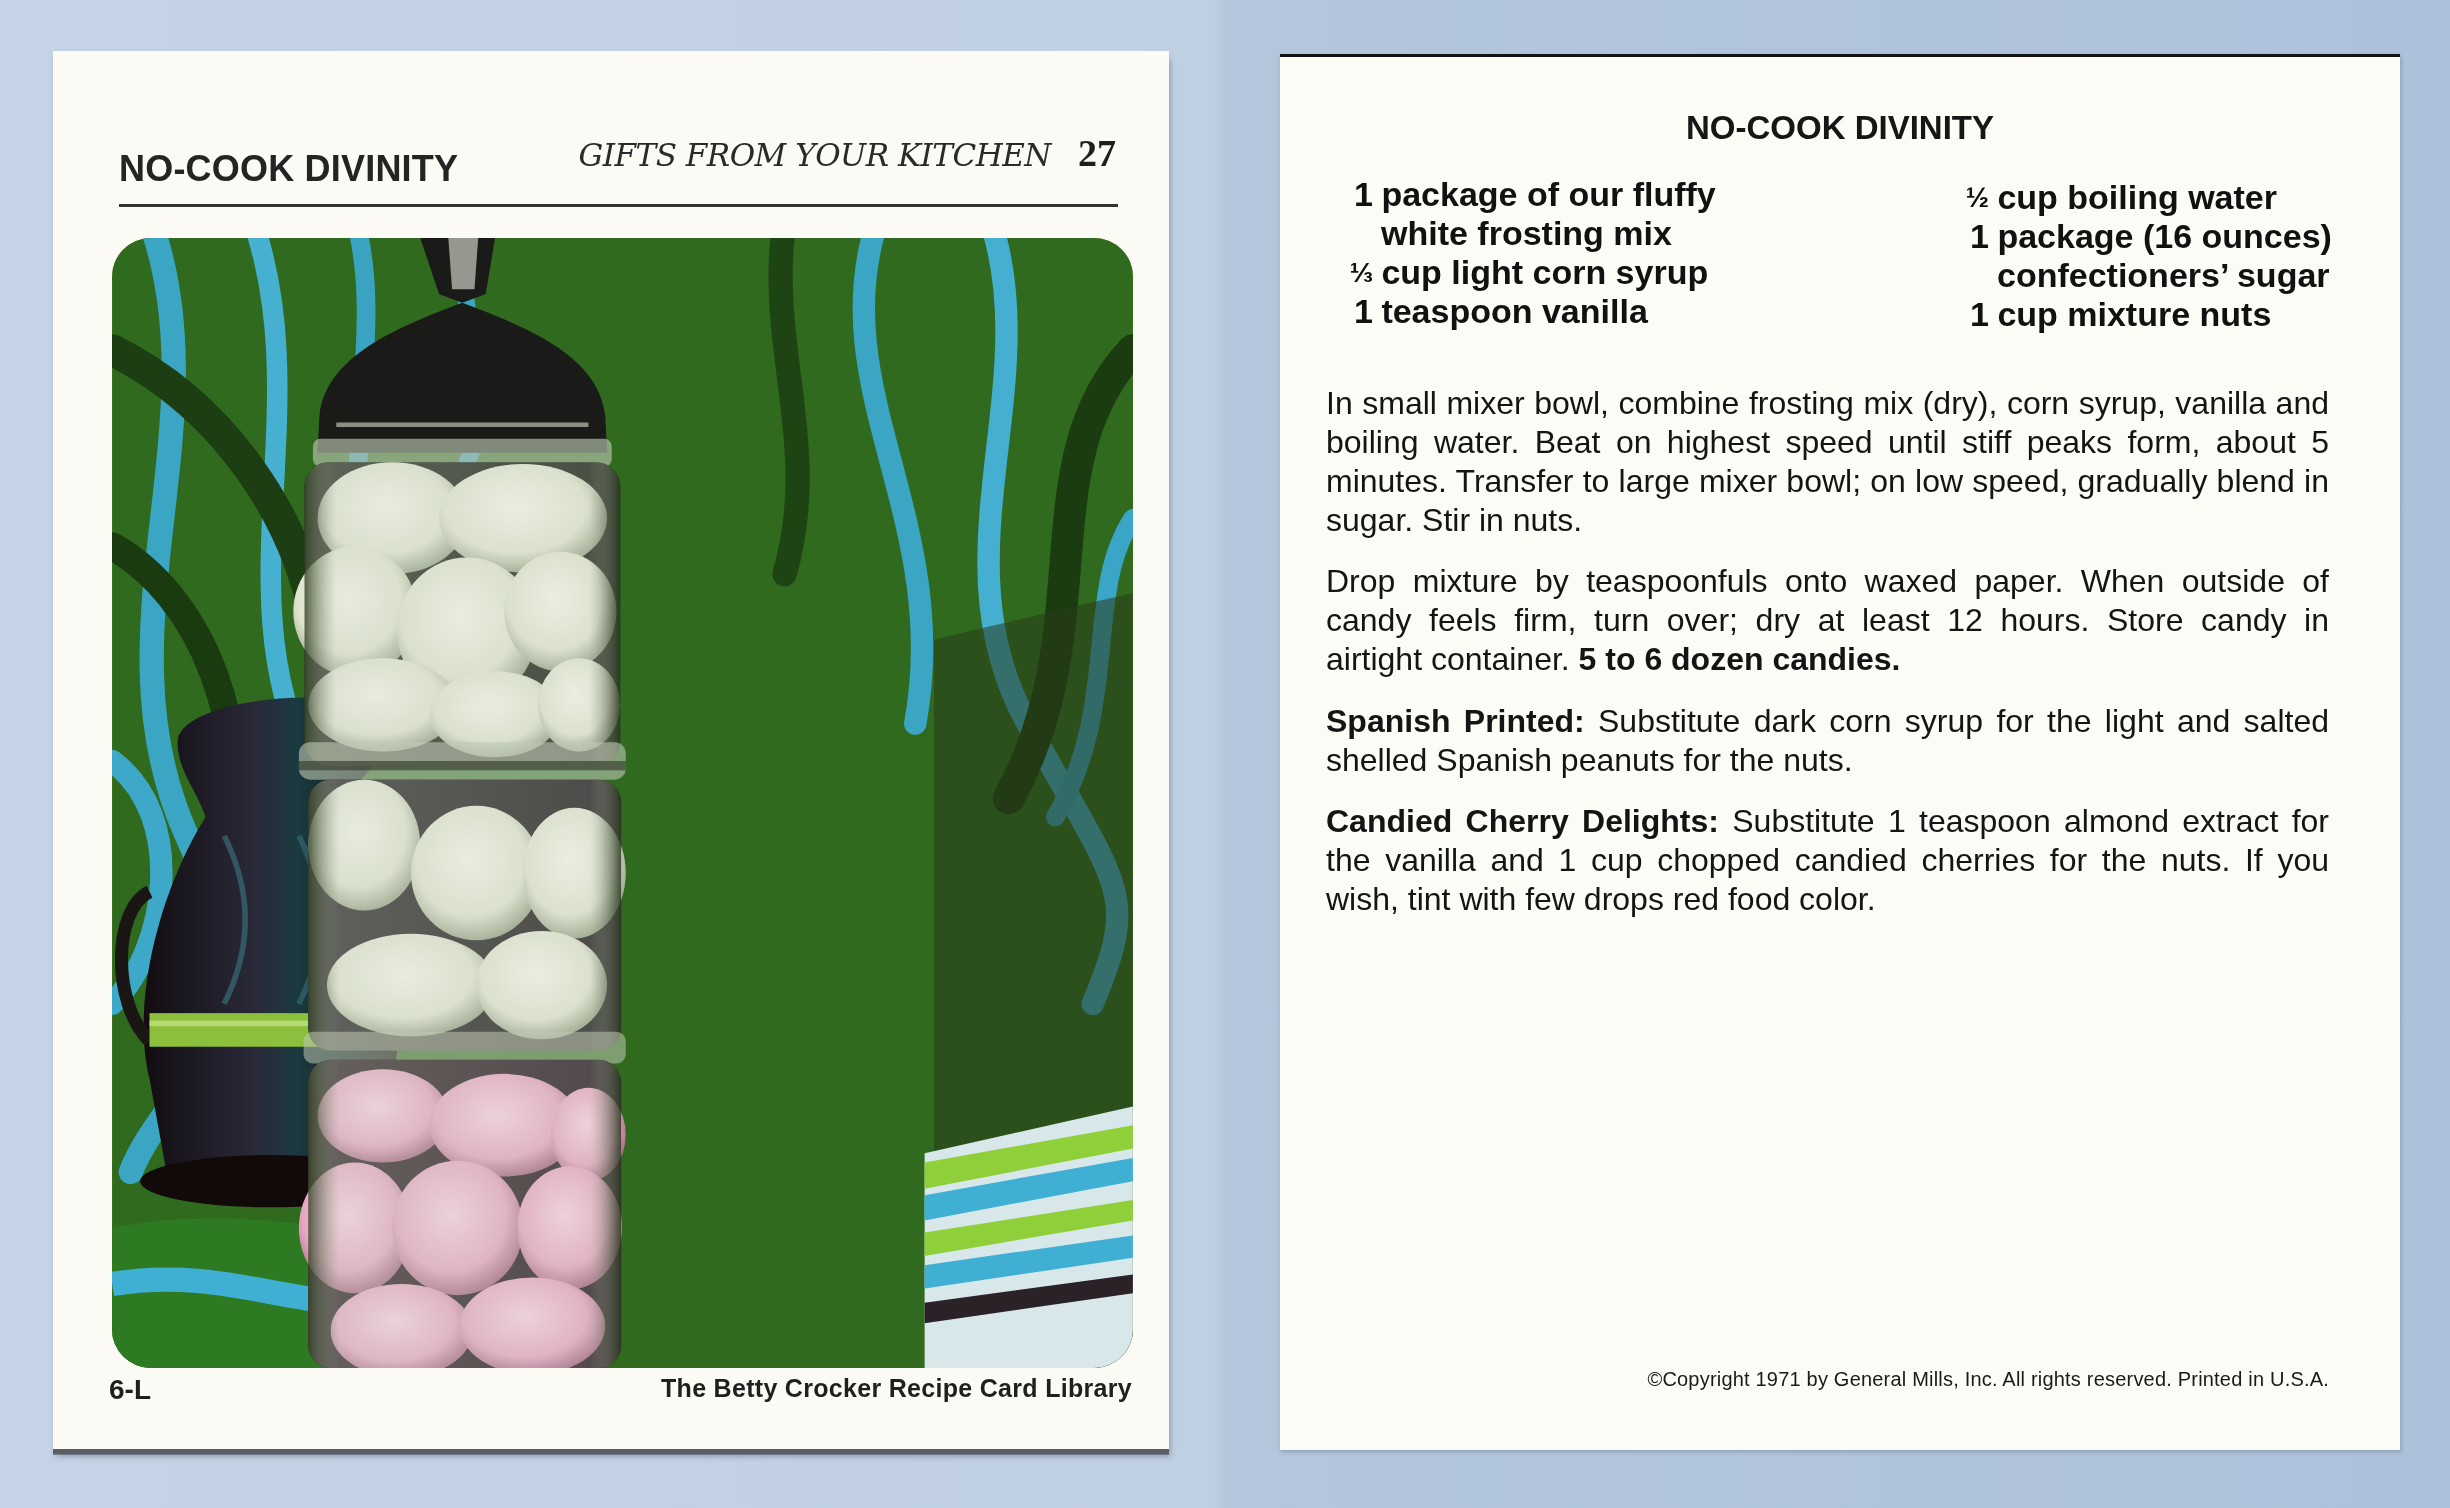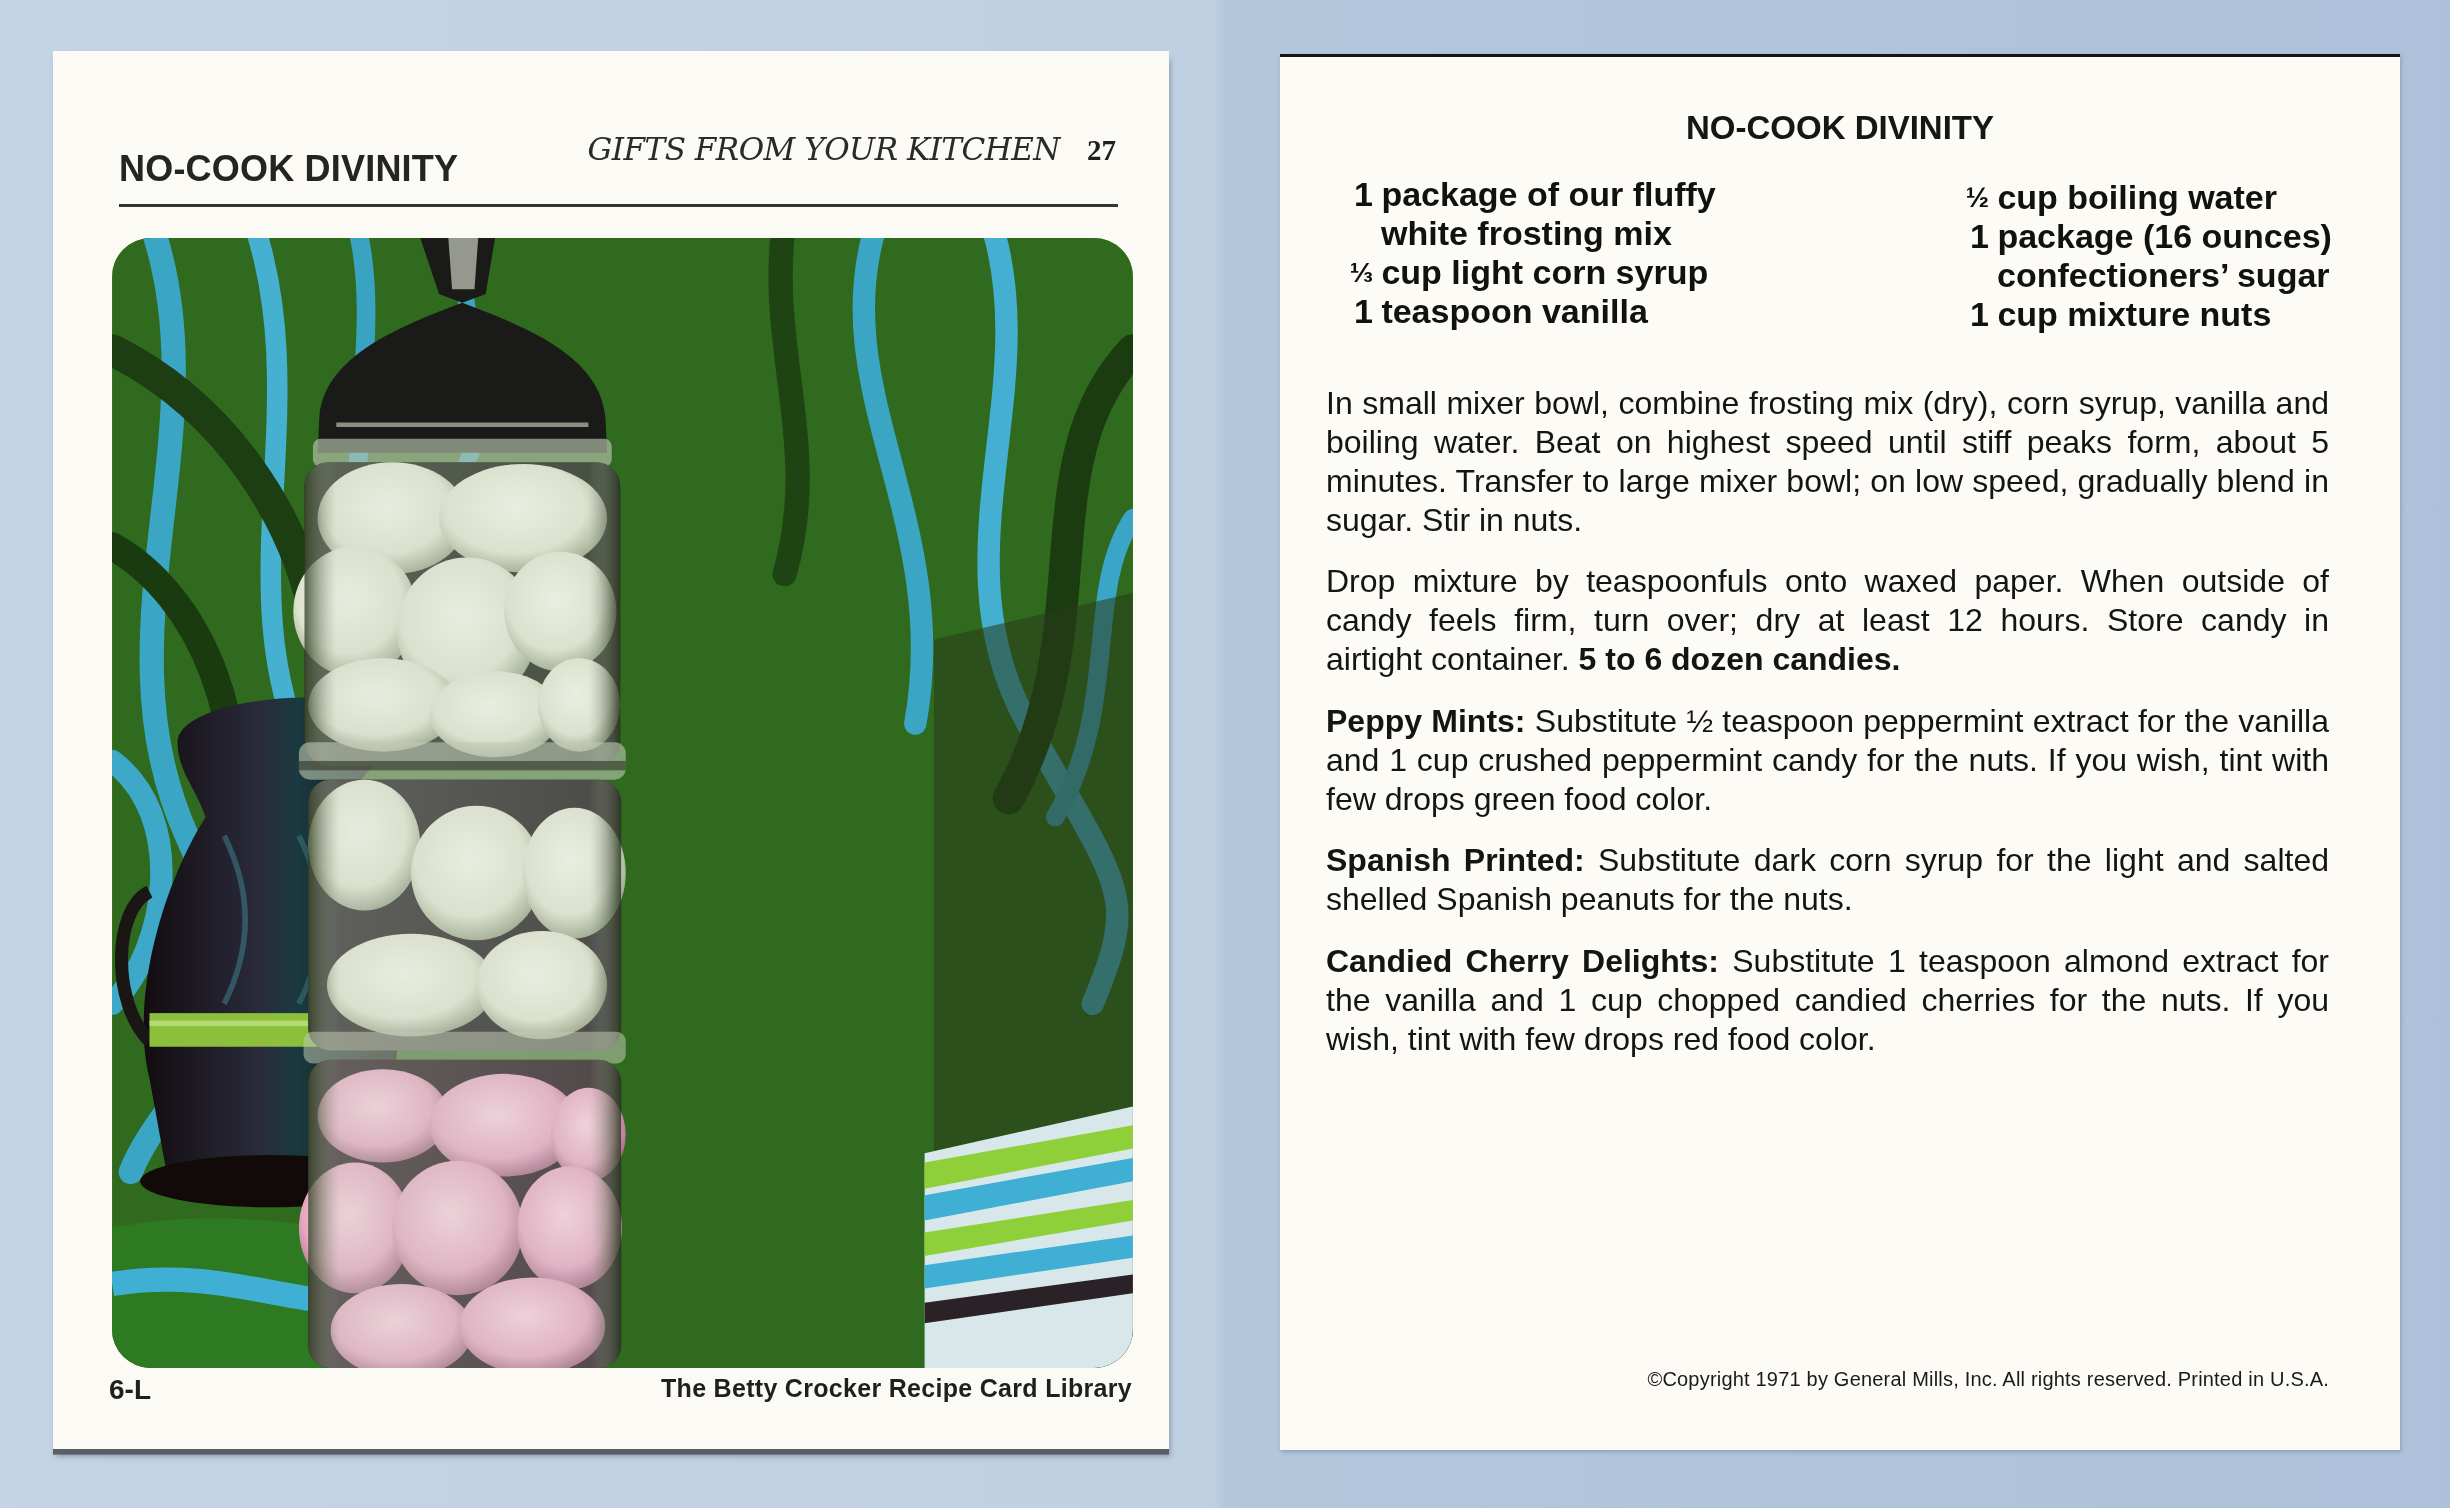--- a/index.html
+++ b/index.html
@@ -20,21 +20,21 @@
       border-top:3.7px solid #141416;
       box-shadow: 0.9px 1.9px 3.7px rgba(40,50,70,.25);
     }
     .abs { position:absolute; white-space:nowrap; }
 
     
     .series-header {
       right:53px; top:80px; display:flex; align-items:baseline; gap:27px; color:#2a2a2a;
     }
     .series-name { font-family:"DejaVu Serif", serif; font-style:italic; font-size:31px; letter-spacing:-0.5px; font-weight:normal; }
-    .series-num { font-family:"Liberation Serif", serif; font-weight:bold; font-size:29px; color:#1e1e1e; }
+    .series-num { font-family:"Liberation Serif", serif; font-weight:bold; font-size:38px; color:#1e1e1e; }
     .front-title {
       left:66px; top:97px; font-family:"Liberation Sans", sans-serif; font-weight:bold;
       font-size:36px; color:#242424; letter-spacing:0.2px;
     }
     .front-rule {
       position:absolute; left:66px; width:999px; top:153px; height:2.8px; background:#333;
     }
     .photo {
       position:absolute; left:59px; top:187px; width:1021px; height:1130px;
       border-radius:39px; overflow:hidden;
@@ -245,24 +245,20 @@
 
   <div class="body-text">
     <p>
       <span>In small mixer bowl, combine frosting mix (dry), corn syrup, vanilla and boiling water. Beat on highest speed until stiff peaks form, about 5 minutes. Transfer to large mixer bowl; on low speed, gradually blend in sugar. Stir in nuts.</span>
     </p>
     <p>
       <span>Drop mixture by teaspoonfuls onto waxed paper. When outside of candy feels firm, turn over; dry at least 12 hours. Store candy in airtight container.</span>
       <b>5 to 6 dozen candies.</b>
     </p>
     <p>
-      <b>Peppy Mints:</b>
-      <span>Substitute ½ teaspoon peppermint extract for the vanilla and 1 cup crushed peppermint candy for the nuts. If you wish, tint with few drops green food color.</span>
-    </p>
-    <p>
       <b>Spanish Printed:</b>
       <span>Substitute dark corn syrup for the light and salted shelled Spanish peanuts for the nuts.</span>
     </p>
     <p>
       <b>Candied Cherry Delights:</b>
       <span>Substitute 1 teaspoon almond extract for the vanilla and 1 cup chopped candied cherries for the nuts. If you wish, tint with few drops red food color.</span>
     </p>
   </div>
 
   <div class="copyright">©Copyright 1971 by General Mills, Inc. All rights reserved. Printed in U.S.A.</div>

